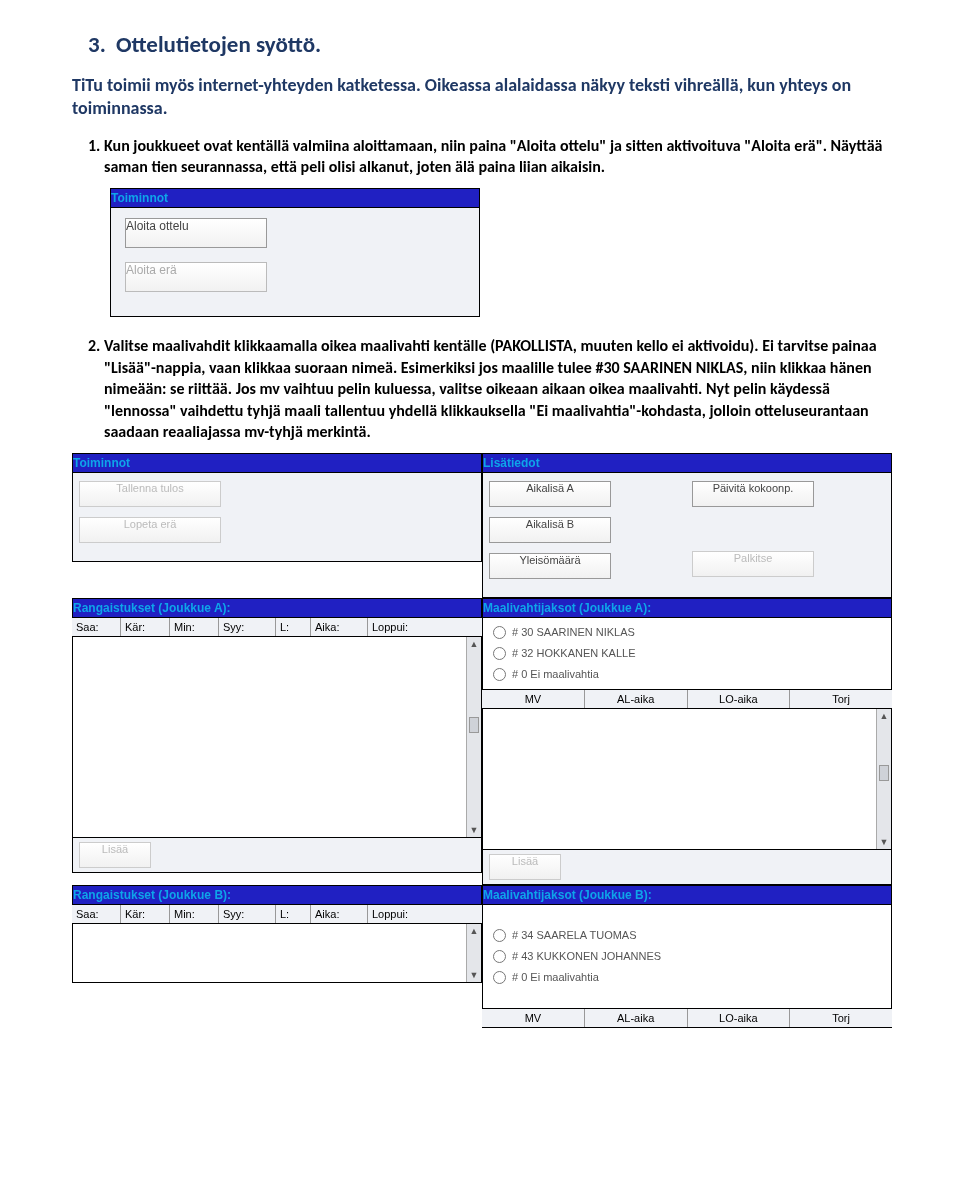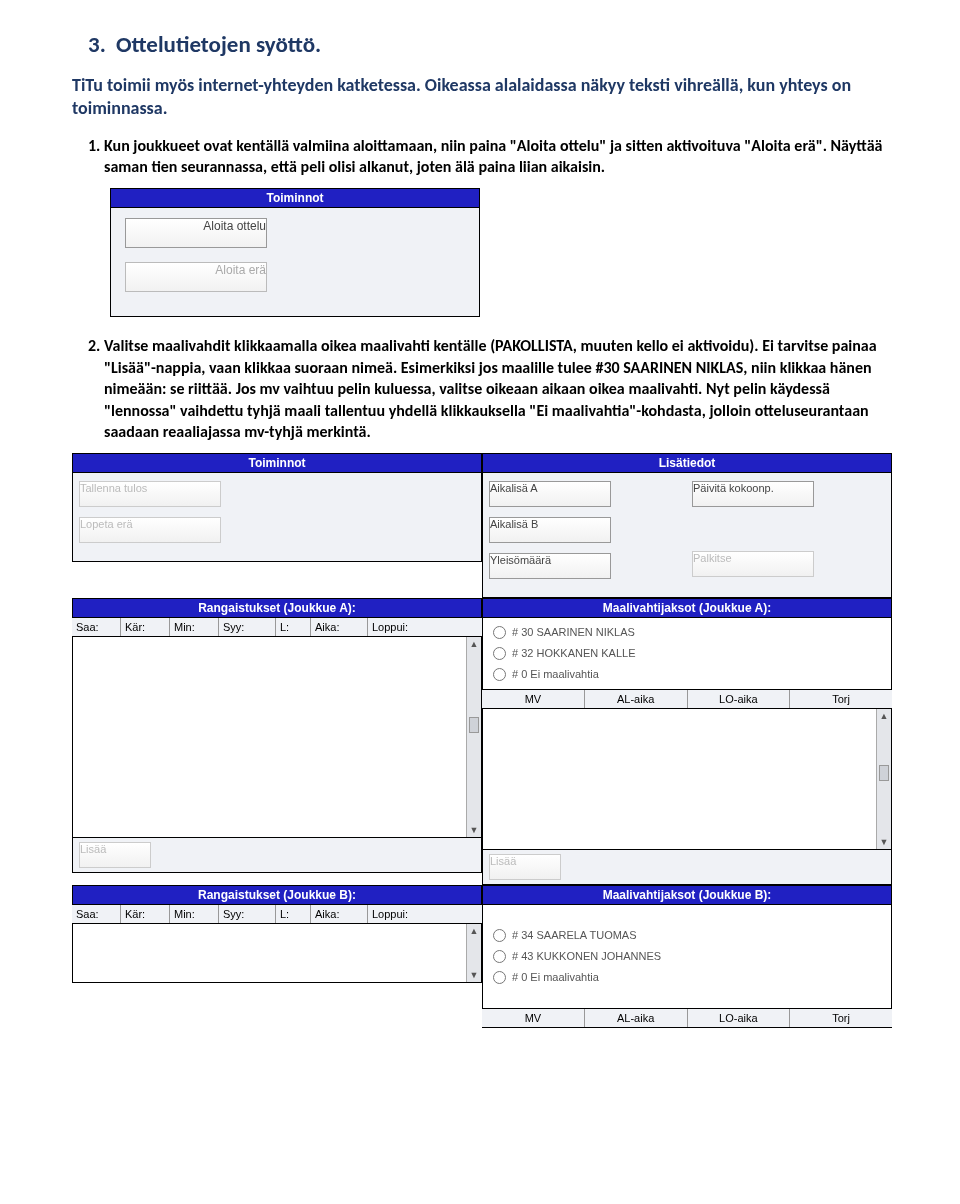--- a/index.html
+++ b/index.html
@@ -32,39 +32,39 @@
    font-weight:700;
    margin:0 0 10px 6px;
    line-height:1.35;
  }
  
  .panel{
    margin:8px 0 18px 38px;
  }
  .bar{
    background:#2020c2;
-   color:#ffffff;
+   color:#0ea5e9;
    font:bold 12px "Segoe UI",Arial,sans-serif;
-   text-align:center;
+   text-align:left;
    padding:2px 0;
    border:1px solid #000;
    border-bottom:none;
  }
  .pane{
    background:#f0f2f6;
    border:1px solid #000;
    padding:10px 8px;
    box-sizing:border-box;
  }
  .btn{
    display:block;
    width:140px;
    height:28px;
    line-height:28px;
-   text-align:right;
+   text-align:left;
    font:12px "Segoe UI",Arial,sans-serif;
    color:#444;
    background:linear-gradient(#fff,#f1f1f1);
    border:1px solid #999;
    margin:0 0 14px 6px;
  }
  .btn.gh{color:#aaa;border-color:#bbb;}
  
  .shot2{margin:8px 0 0 0;}
  .row{display:flex;width:820px;}
@@ -73,21 +73,21 @@
  .pane2{
    background:#f0f2f6;
    border:1px solid #000;
    padding:8px 6px;
    min-height:80px;
    box-sizing:border-box;
  }
  .btnrow{display:flex;gap:10px;}
  .btn2{
    width:120px;height:24px;line-height:24px;
-   text-align:left;
+   text-align:center;
    font:11px "Segoe UI",Arial,sans-serif;
    color:#444;
    background:linear-gradient(#fff,#f1f1f1);
    border:1px solid #999;
    margin-bottom:10px;
  }
  .btn2.gh{color:#bbb;border-color:#ccc;}
  .hdrcells{
    display:flex;
    border-top:1px solid #000;

